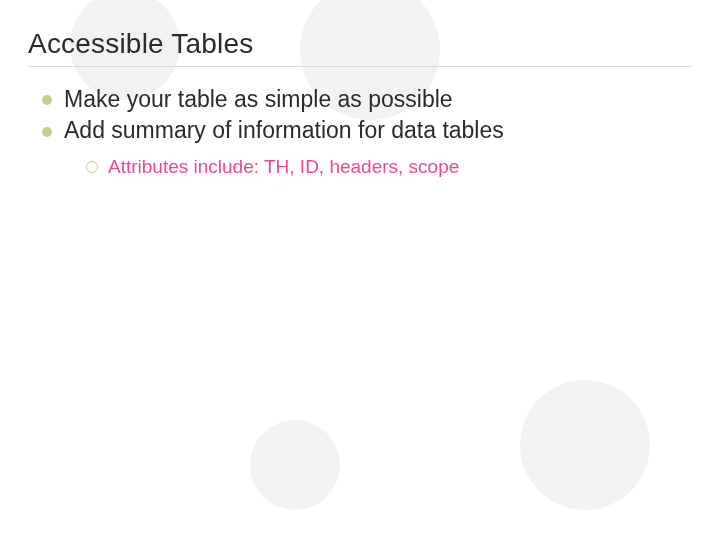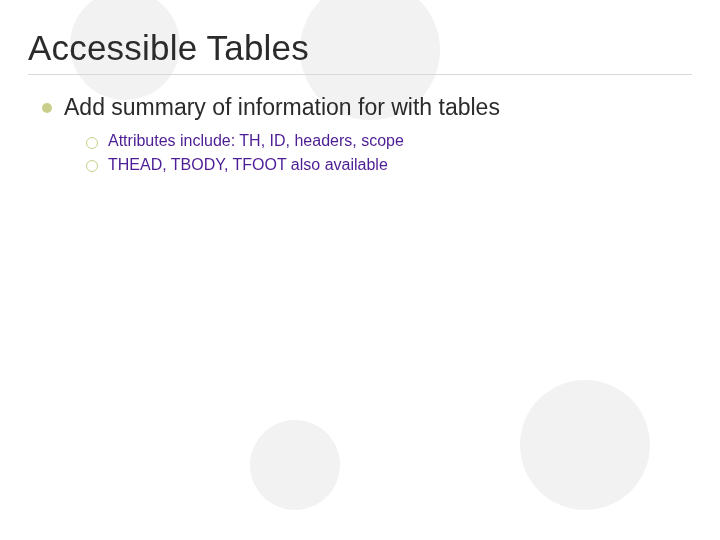--- a/index.html
+++ b/index.html
@@ -24,21 +24,21 @@
   .c2 { width: 140px; height: 140px; top: -20px; left: 300px; }
   .c3 { width: 90px;  height: 90px;  top: 420px; left: 250px; }
   .c4 { width: 130px; height: 130px; top: 380px; left: 520px; }
 
   .slide {
     position: relative;
     z-index: 1;
     padding: 28px 28px 0 28px;
   }
   .title {
-    font-size: 35px;
+    font-size: 28px;
     font-weight: 400;
     color: #2b2b2b;
     margin-bottom: 4px;
     letter-spacing: 0.2px;
   }
   .rule {
     border: none;
     border-top: 1.5px solid #d9d9d9;
     margin: 6px 0 18px 0;
   }
@@ -64,23 +64,23 @@
     border-radius: 50%;
     background: #c9cf8a;
   }
   ul.sub {
     list-style: none;
     padding: 6px 0 8px 48px;
   }
   ul.sub > li {
     position: relative;
     padding-left: 22px;
-    font-size: 16px;
+    font-size: 19px;
     line-height: 1.35;
-    color: #4c1d95;
+    color: #ec4899;
     margin-bottom: 2px;
   }
   ul.sub > li::before {
     content: "";
     position: absolute;
     left: 0;
     top: 0.38em;
     width: 10px;
     height: 10px;
     border-radius: 50%;
@@ -95,19 +95,19 @@
   <div class="circle c1"></div>
   <div class="circle c2"></div>
   <div class="circle c3"></div>
   <div class="circle c4"></div>
 </div>
 
 <div class="slide">
   <h1 class="title">Accessible Tables</h1>
   <hr class="rule">
   <ul class="main">
-    <li>Add summary of information for with tables</li>
+    <li>Make your table as simple as possible</li>
+    <li>Add summary of information for data tables</li>
     <ul class="sub">
       <li>Attributes include: TH, ID, headers, scope</li>
-      <li>THEAD, TBODY, TFOOT also available</li>
     </ul>
   </ul>
 </div>
 
 </body></html>

